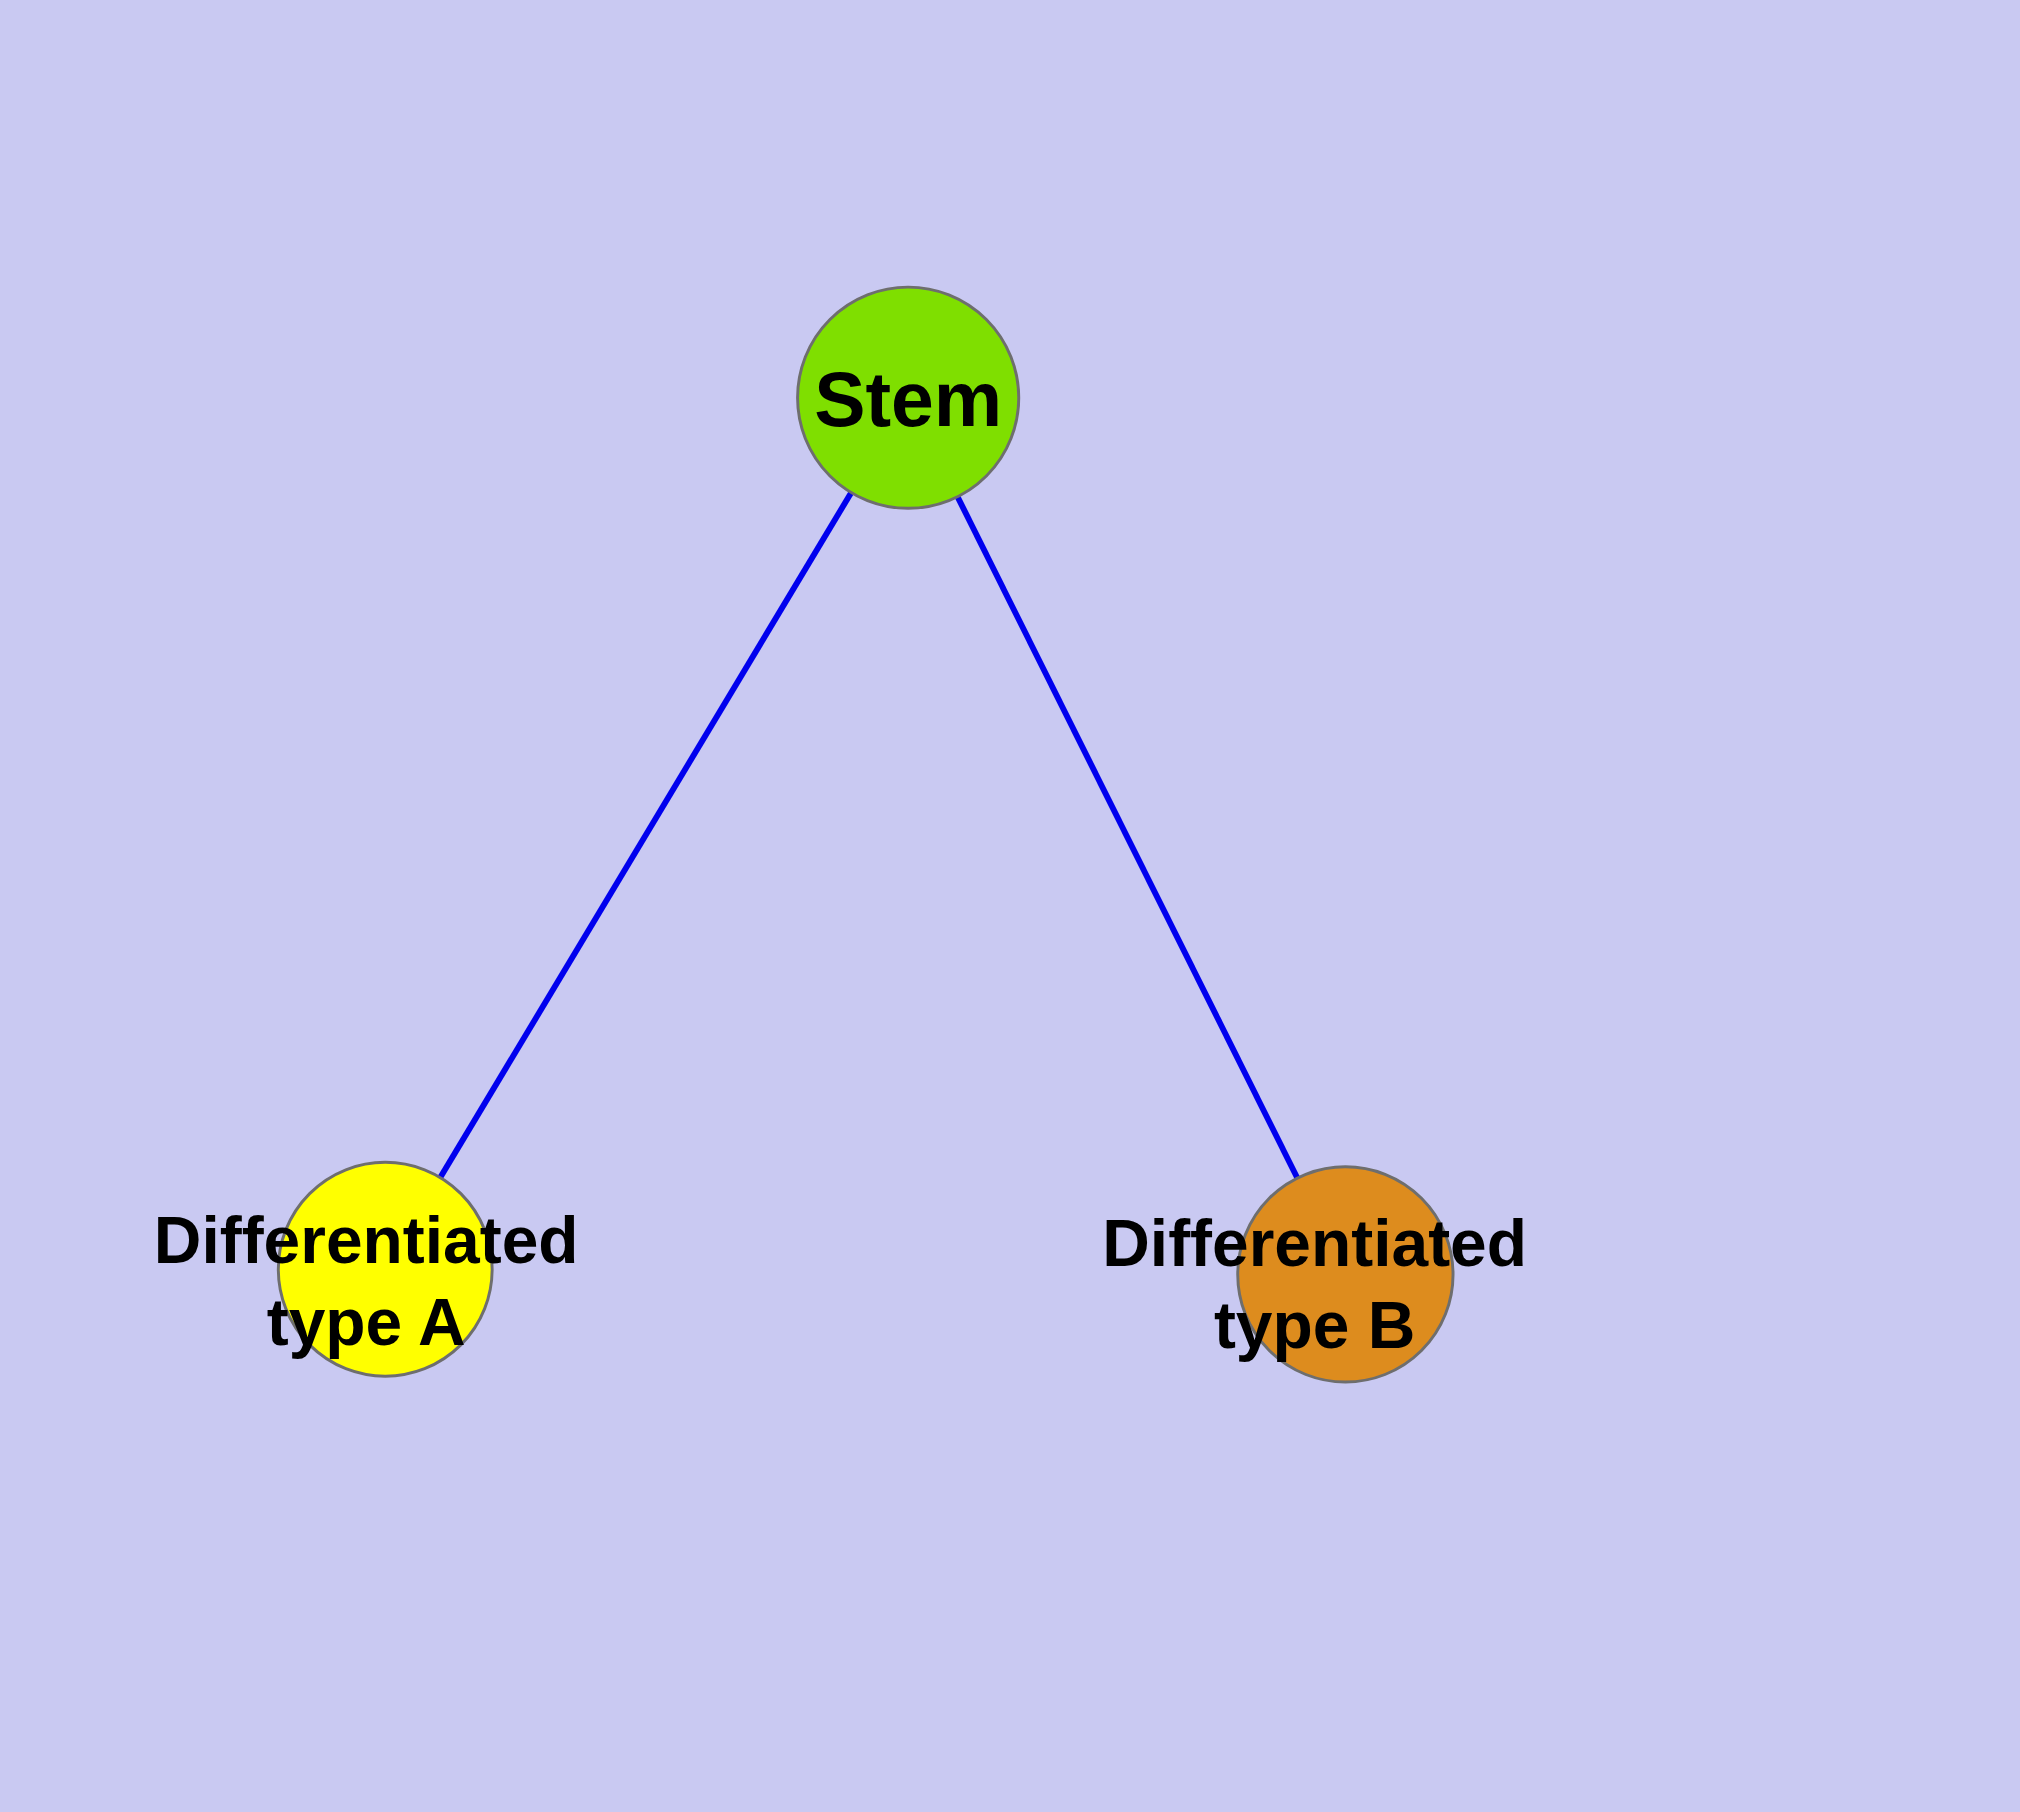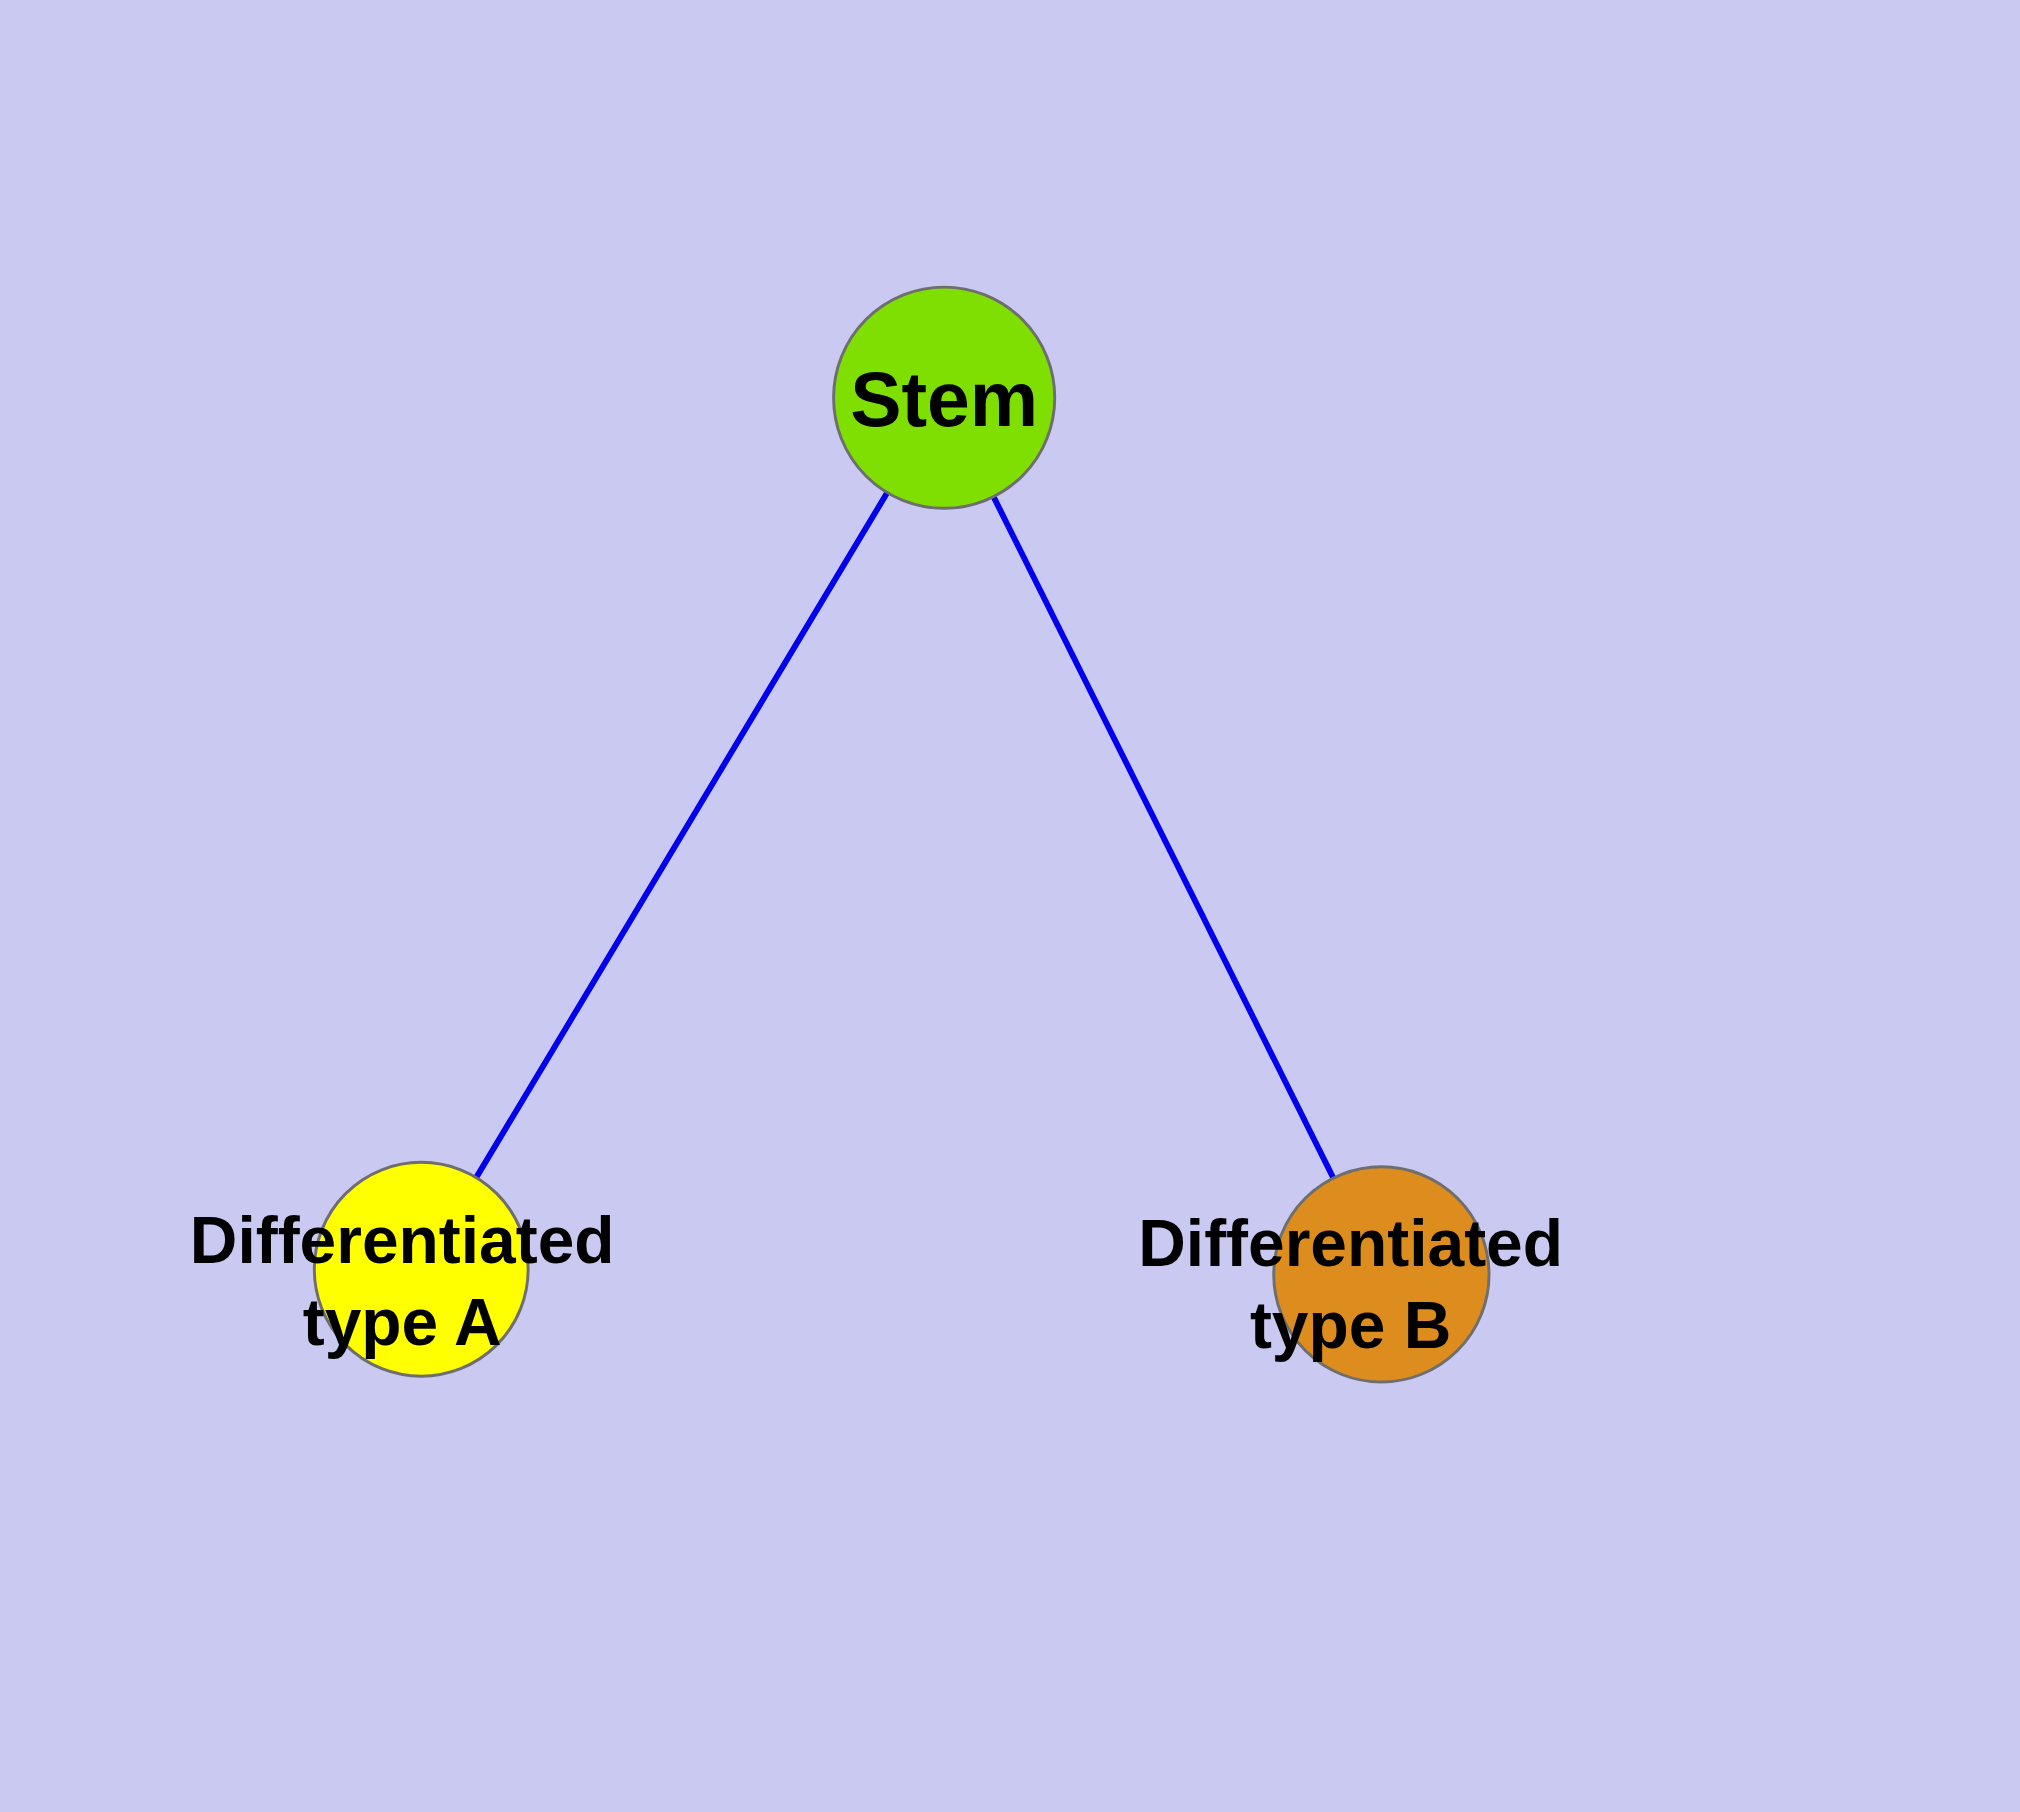--- a/index.html
+++ b/index.html
@@ -10,21 +10,20 @@
     width: 2021px;
     height: 1812px;
     overflow: hidden;
     font-family: "Liberation Sans", "DejaVu Sans", sans-serif;
     background: #c9c9f2;
   }
   .canvas {
     position: relative;
     width: 1746px;
     height: 1812px;
-    padding-left: 36px;
   }
   svg {
     display: block;
     width: 100%;
     height: 100%;
   }
   .edge {
     stroke-width: 8;
     fill: none;
   }

